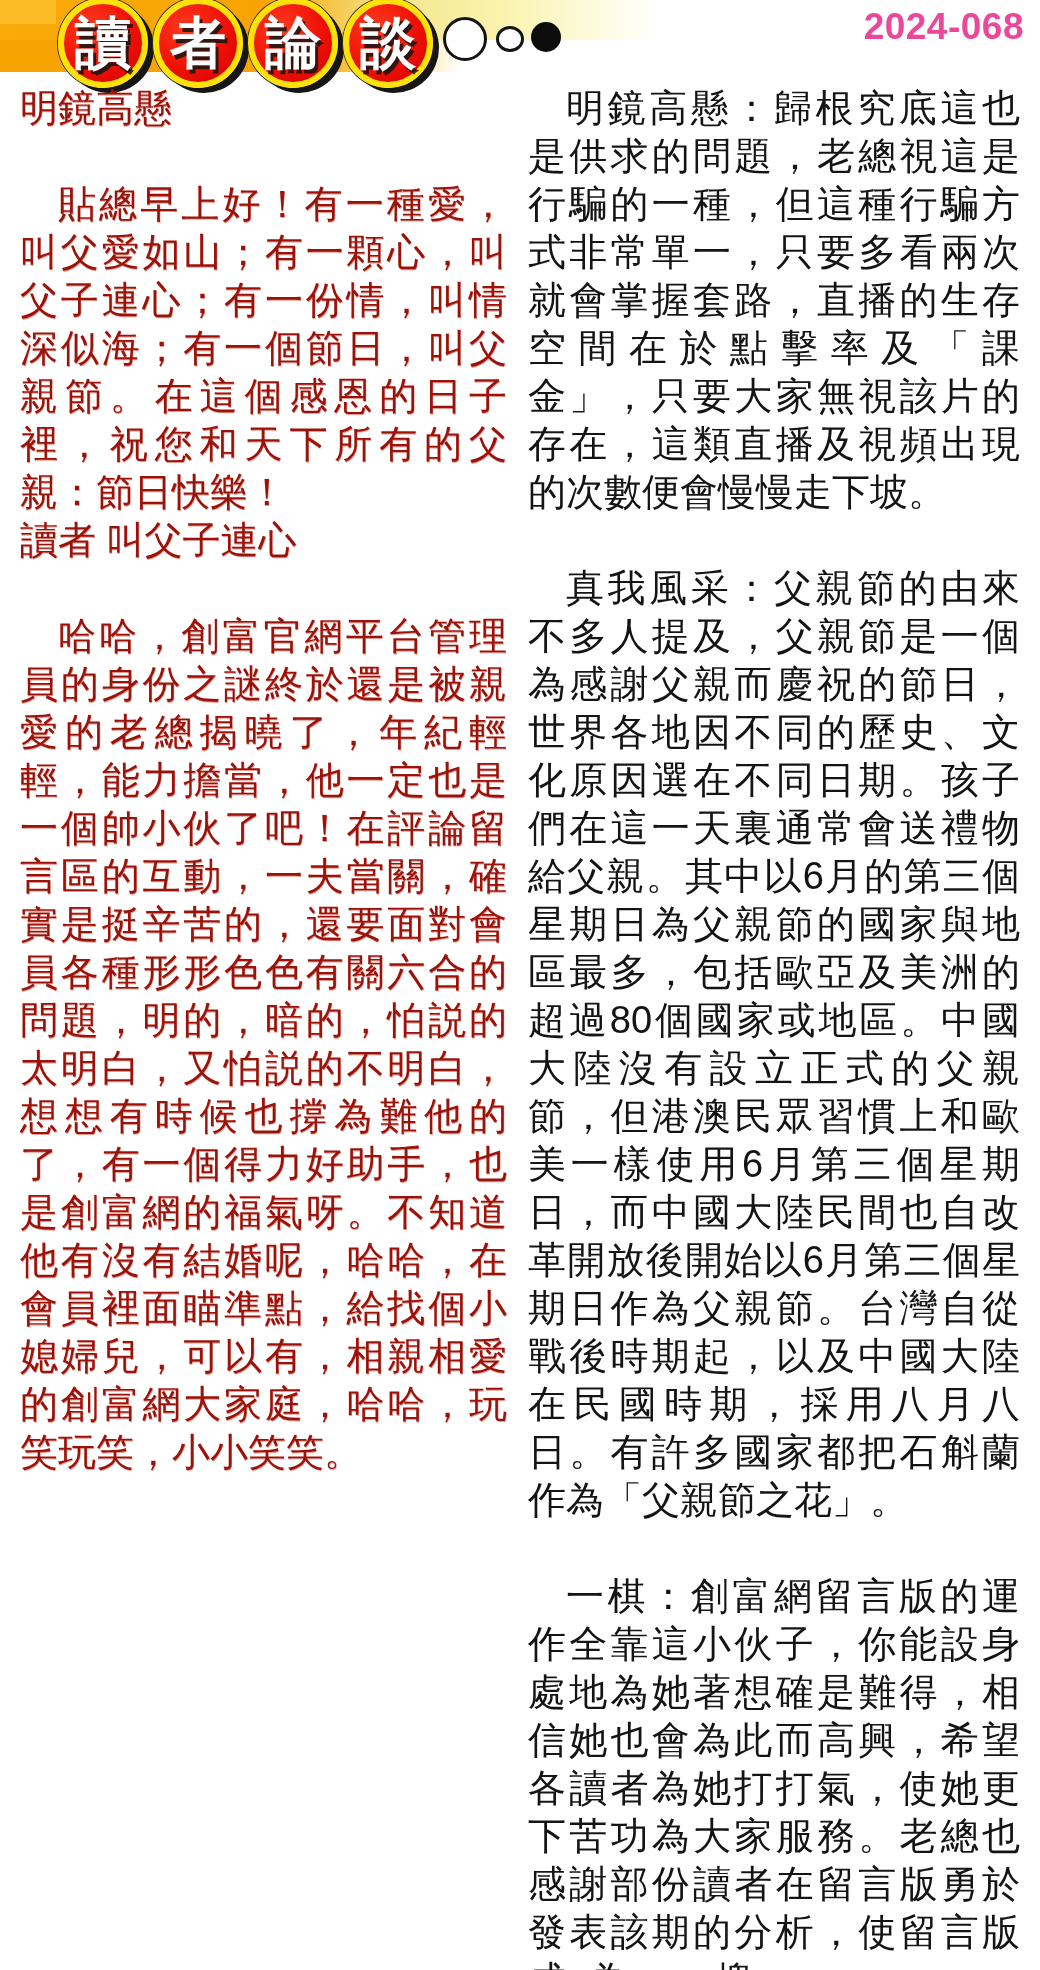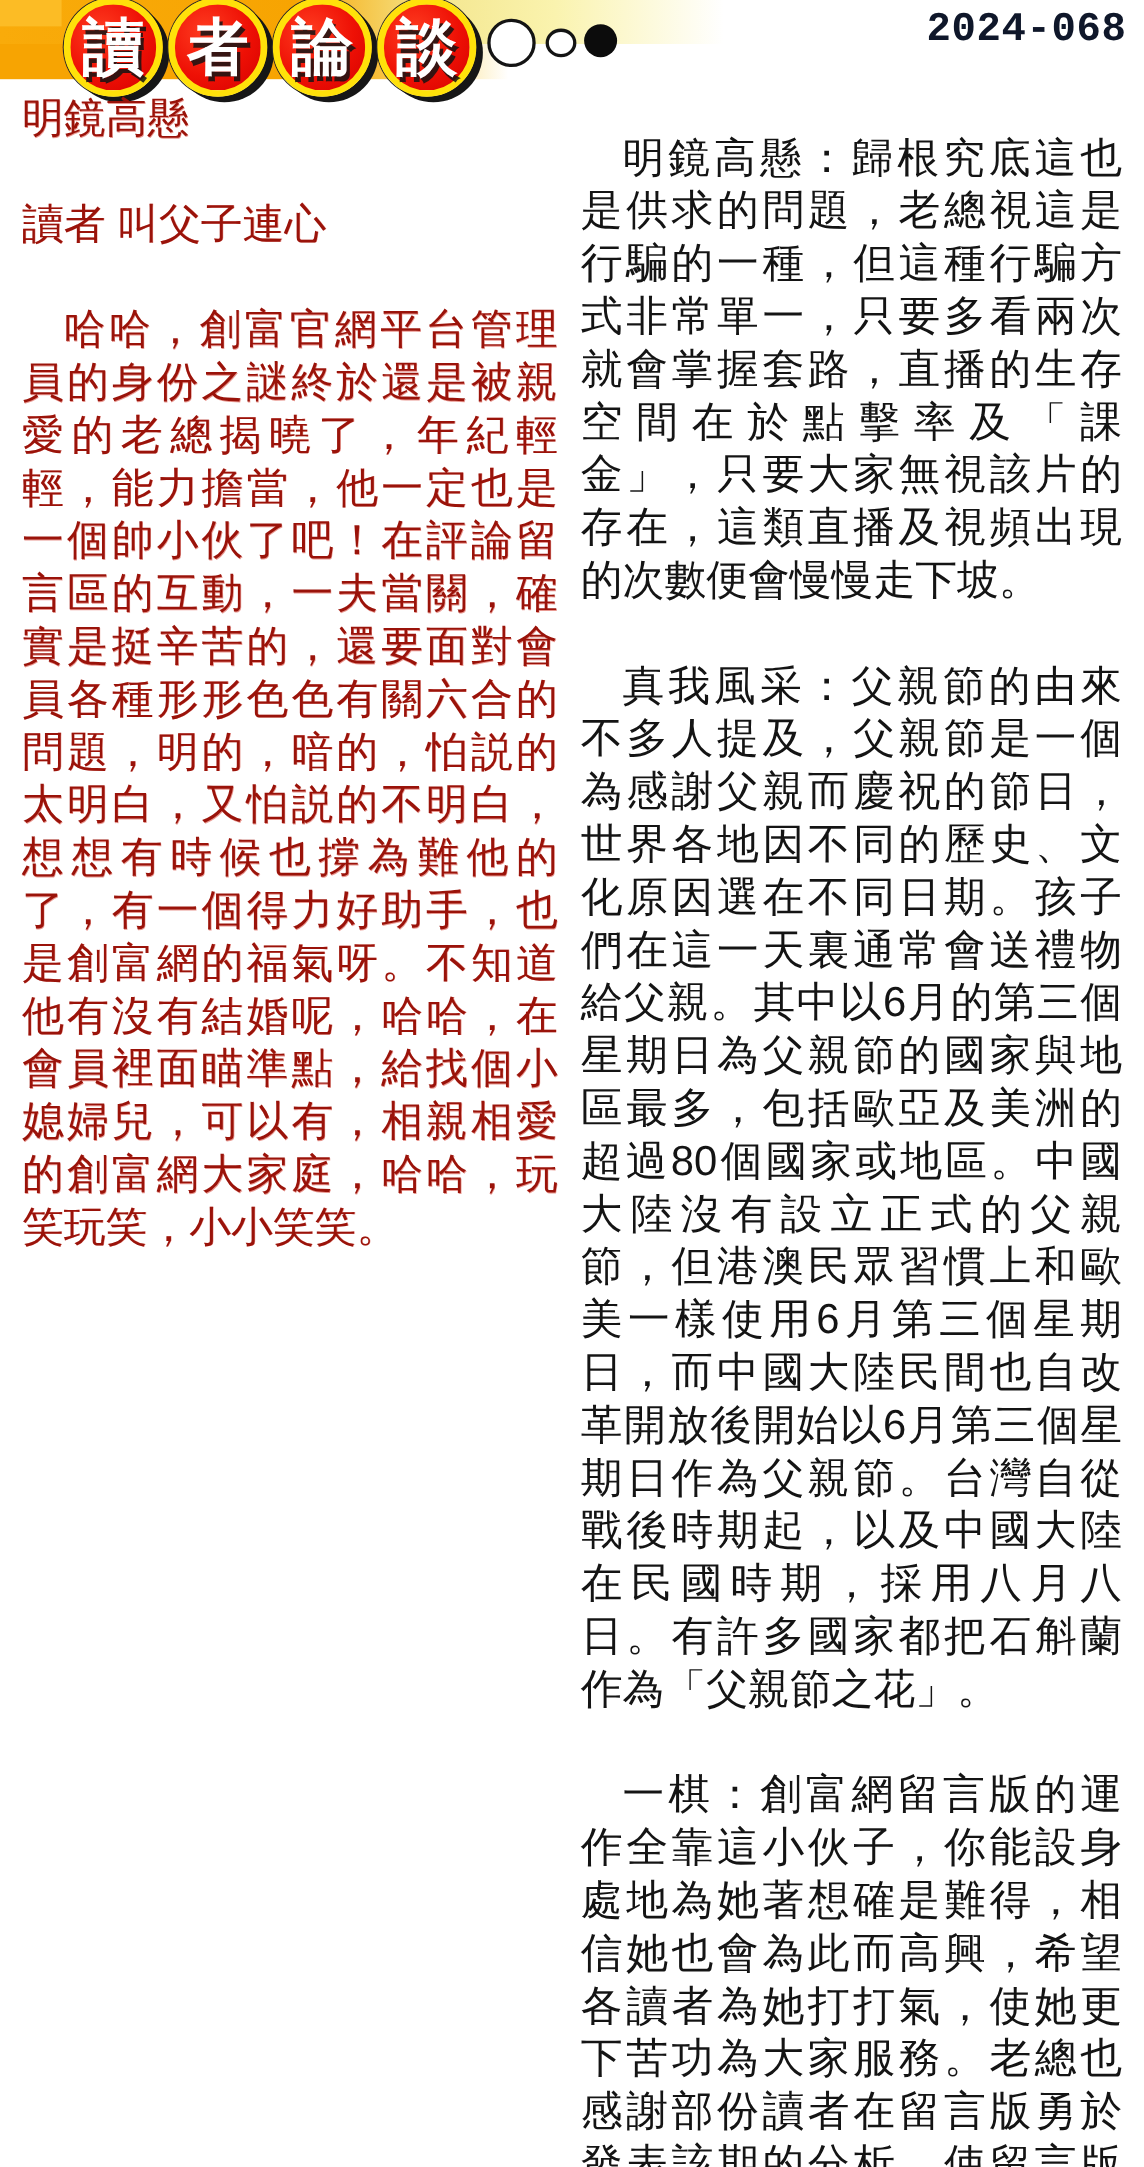--- a/index.html
+++ b/index.html
@@ -38,35 +38,35 @@
   .deco-circle-2{
     position:absolute;left:496px;top:26px;width:22px;height:20px;border-radius:50%;
     background:#ffffff;border:3px solid #141414;
   }
   .deco-circle-3{
     position:absolute;left:531px;top:22px;width:30px;height:30px;border-radius:50%;
     background:#0c0c0c;
   }
   .issue-number{
     position:absolute;right:16px;top:6px;
-    font-family:Liberation Mono, monospace;
-    font-size:37px;font-weight:600;color:#0f172a;letter-spacing:0.5px;
+    font-family:Liberation Sans, sans-serif;
+    font-size:37px;font-weight:600;color:#ec4899;letter-spacing:0.5px;
   }
   
   .column{
     position:absolute;top:84px;
     font-size:38px;line-height:48px;
     text-align:justify;
     letter-spacing:0;
   }
   .col-left{left:20px;width:487px;color:#9a130a;text-shadow:0.5px 0.5px 0 rgba(205,25,8,0.45);}
   .col-right{left:528px;width:492px;color:#141414;}
   .para{margin:0;text-indent:1em;}
   .sig{margin:0 0 48px 0;text-align:left;}
-  .col-right .para{margin-bottom:48px;margin-top:36px;}
+  .col-right .para{margin-bottom:48px;}
   .col-right .para:last-child{margin-bottom:0;}
   
   .mailbox-wrap{
     float:right;width:256px;height:268px;
     margin:8px 0 0 10px;position:relative;
   }
   .mailbox-wrap svg{position:absolute;left:0;top:0;}
 </style>
 </head>
 <body>
@@ -86,20 +86,21 @@
   <div class="deco-circle-1"></div>
   <div class="deco-circle-2"></div>
   <div class="deco-circle-3"></div>
 
   <div class="issue-number">2024-068</div>
 </div>
 
 <div class="column col-left">
   <div class="sig">明鏡高懸</div>
 
+  <p class="para">貼總早上好！有一種愛，叫父愛如山；有一顆心，叫父子連心；有一份情，叫情深似海；有一個節日，叫父親節。在這個感恩的日子裡，祝您和天下所有的父親：節日快樂！</p>
   <div class="sig">讀者 叫父子連心</div>
 
   <p class="para">哈哈，創富官網平台管理員的身份之謎終於還是被親愛的老總揭曉了，年紀輕輕，能力擔當，他一定也是一個帥小伙了吧！在評論留言區的互動，一夫當關，確實是挺辛苦的，還要面對會員各種形形色色有關六合的問題，明的，暗的，怕説的太明白，又怕説的不明白，想想有時候也撐為難他的了，有一個得力好助手，也是創富網的福氣呀。不知道他有沒有結婚呢，哈哈，在會員裡面瞄準點，給找個小媳婦兒，可以有，相親相愛的創富網大家庭，哈哈，玩笑玩笑，小小笑笑。</p>
 
 </div>
 
 <div class="column col-right">
   <p class="para">明鏡高懸：歸根究底這也是供求的問題，老總視這是行騙的一種，但這種行騙方式非常單一，只要多看兩次就會掌握套路，直播的生存空間在於點擊率及「課金」，只要大家無視該片的存在，這類直播及視頻出現的次數便會慢慢走下坡。</p>
 
   <p class="para">真我風采：父親節的由來不多人提及，父親節是一個為感謝父親而慶祝的節日，世界各地因不同的歷史、文化原因選在不同日期。孩子們在這一天裏通常會送禮物給父親。其中以6月的第三個星期日為父親節的國家與地區最多，包括歐亞及美洲的超過80個國家或地區。中國大陸沒有設立正式的父親節，但港澳民眾習慣上和歐美一樣使用6月第三個星期日，而中國大陸民間也自改革開放後開始以6月第三個星期日作為父親節。台灣自從戰後時期起，以及中國大陸在民國時期，採用八月八日。有許多國家都把石斛蘭作為「父親節之花」。</p>

